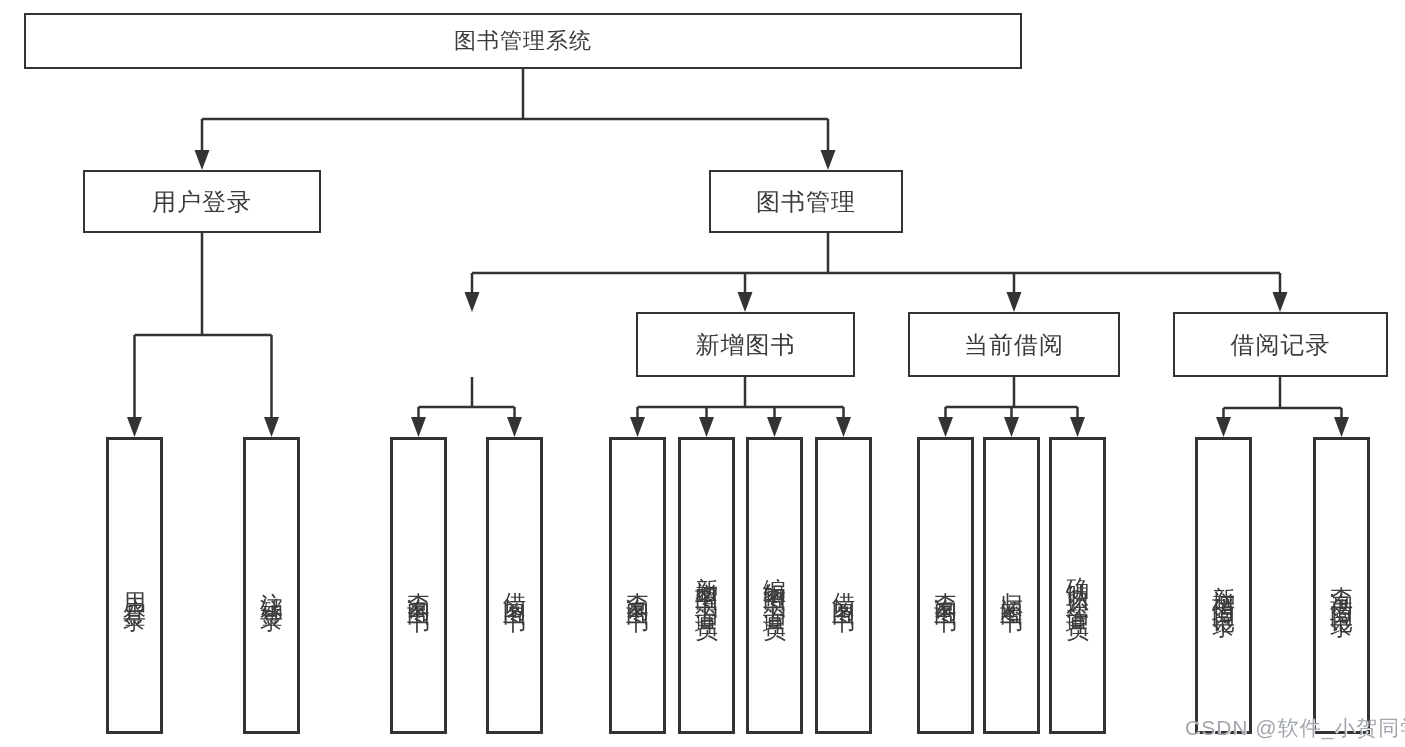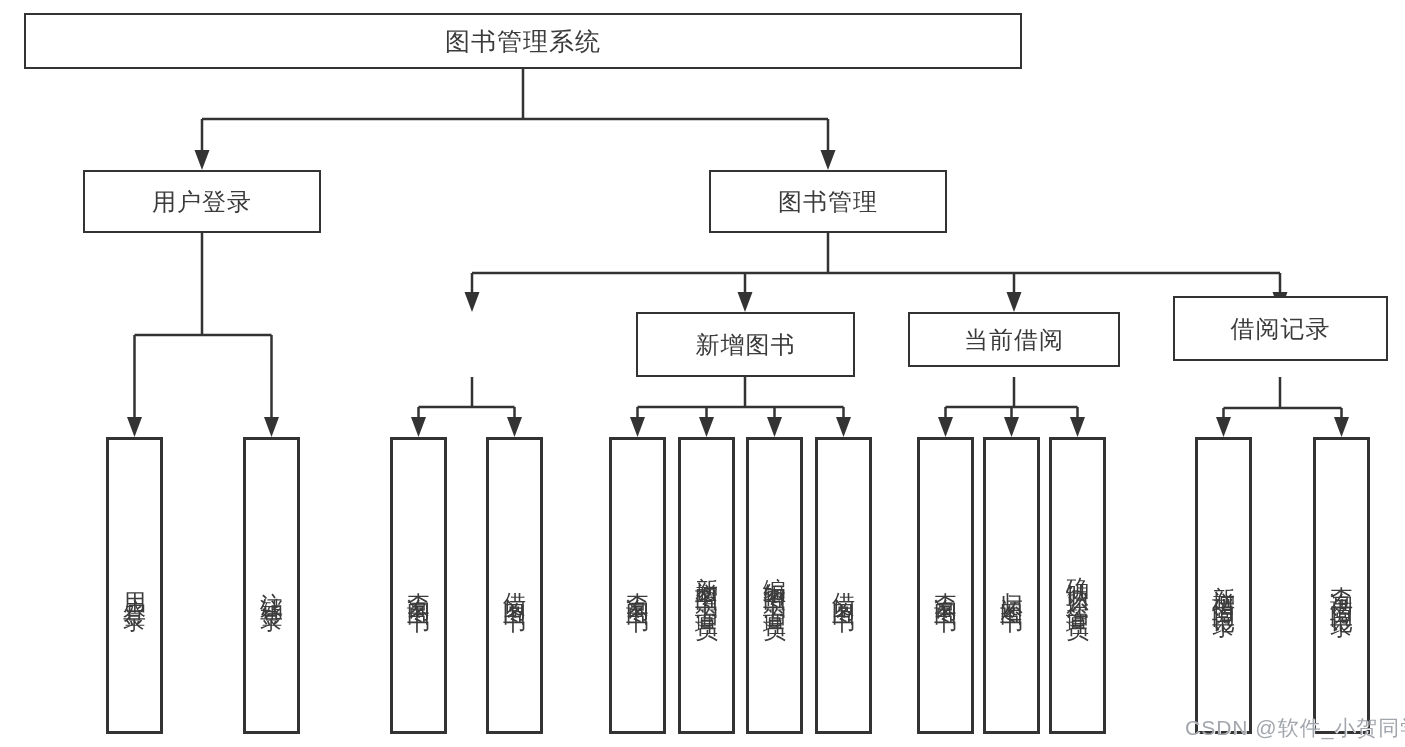--- a/index.html
+++ b/index.html
@@ -14,21 +14,21 @@
   .lines{position:absolute;left:0;top:0;z-index:0;}
   .node{
     position:absolute;
     box-sizing:border-box;
     background:#ffffff;
     border:2.5px solid #333333;
     display:flex;align-items:center;justify-content:center;
     z-index:1;
   }
   .hbox{font-size:24px;letter-spacing:1px;}
-  .hbox.root{font-size:25px;}
+  .hbox.root{font-size:22px;}
   .vbox{
     width:57px;height:297px;
     border-width:3px;
   }
   .vtext{
     writing-mode:vertical-rl;
     text-orientation:mixed;
     font-size:23px;
     letter-spacing:6px;
     line-height:1;
@@ -82,31 +82,31 @@
     </g>
   </svg>
 
   <div class="node hbox root" style="left:24px;top:13px;width:998px;height:56px">
     <span>图书管理系统</span>
   </div>
 
   <div class="node hbox" style="left:83px;top:170px;width:238px;height:63px">
     <span>用户登录</span>
   </div>
-  <div class="node hbox" style="left:709px;top:170px;width:238px;height:63px">
+  <div class="node hbox" style="left:709px;top:170px;width:194px;height:63px">
     <span>图书管理</span>
   </div>
 
   <div class="node hbox" style="left:636px;top:312px;width:219px;height:65px">
     <span>新增图书</span>
   </div>
-  <div class="node hbox" style="left:908px;top:312px;width:212px;height:55px">
+  <div class="node hbox" style="left:908px;top:312px;width:212px;height:65px">
     <span>当前借阅</span>
   </div>
-  <div class="node hbox" style="left:1173px;top:296px;width:215px;height:65px">
+  <div class="node hbox" style="left:1173px;top:312px;width:215px;height:65px">
     <span>借阅记录</span>
   </div>
 
   <div class="node vbox" style="left:106px;top:437px">
     <span class="vtext">用户登录</span>
   </div>
   <div class="node vbox" style="left:243px;top:437px">
     <span class="vtext">注销登录</span>
   </div>
 

